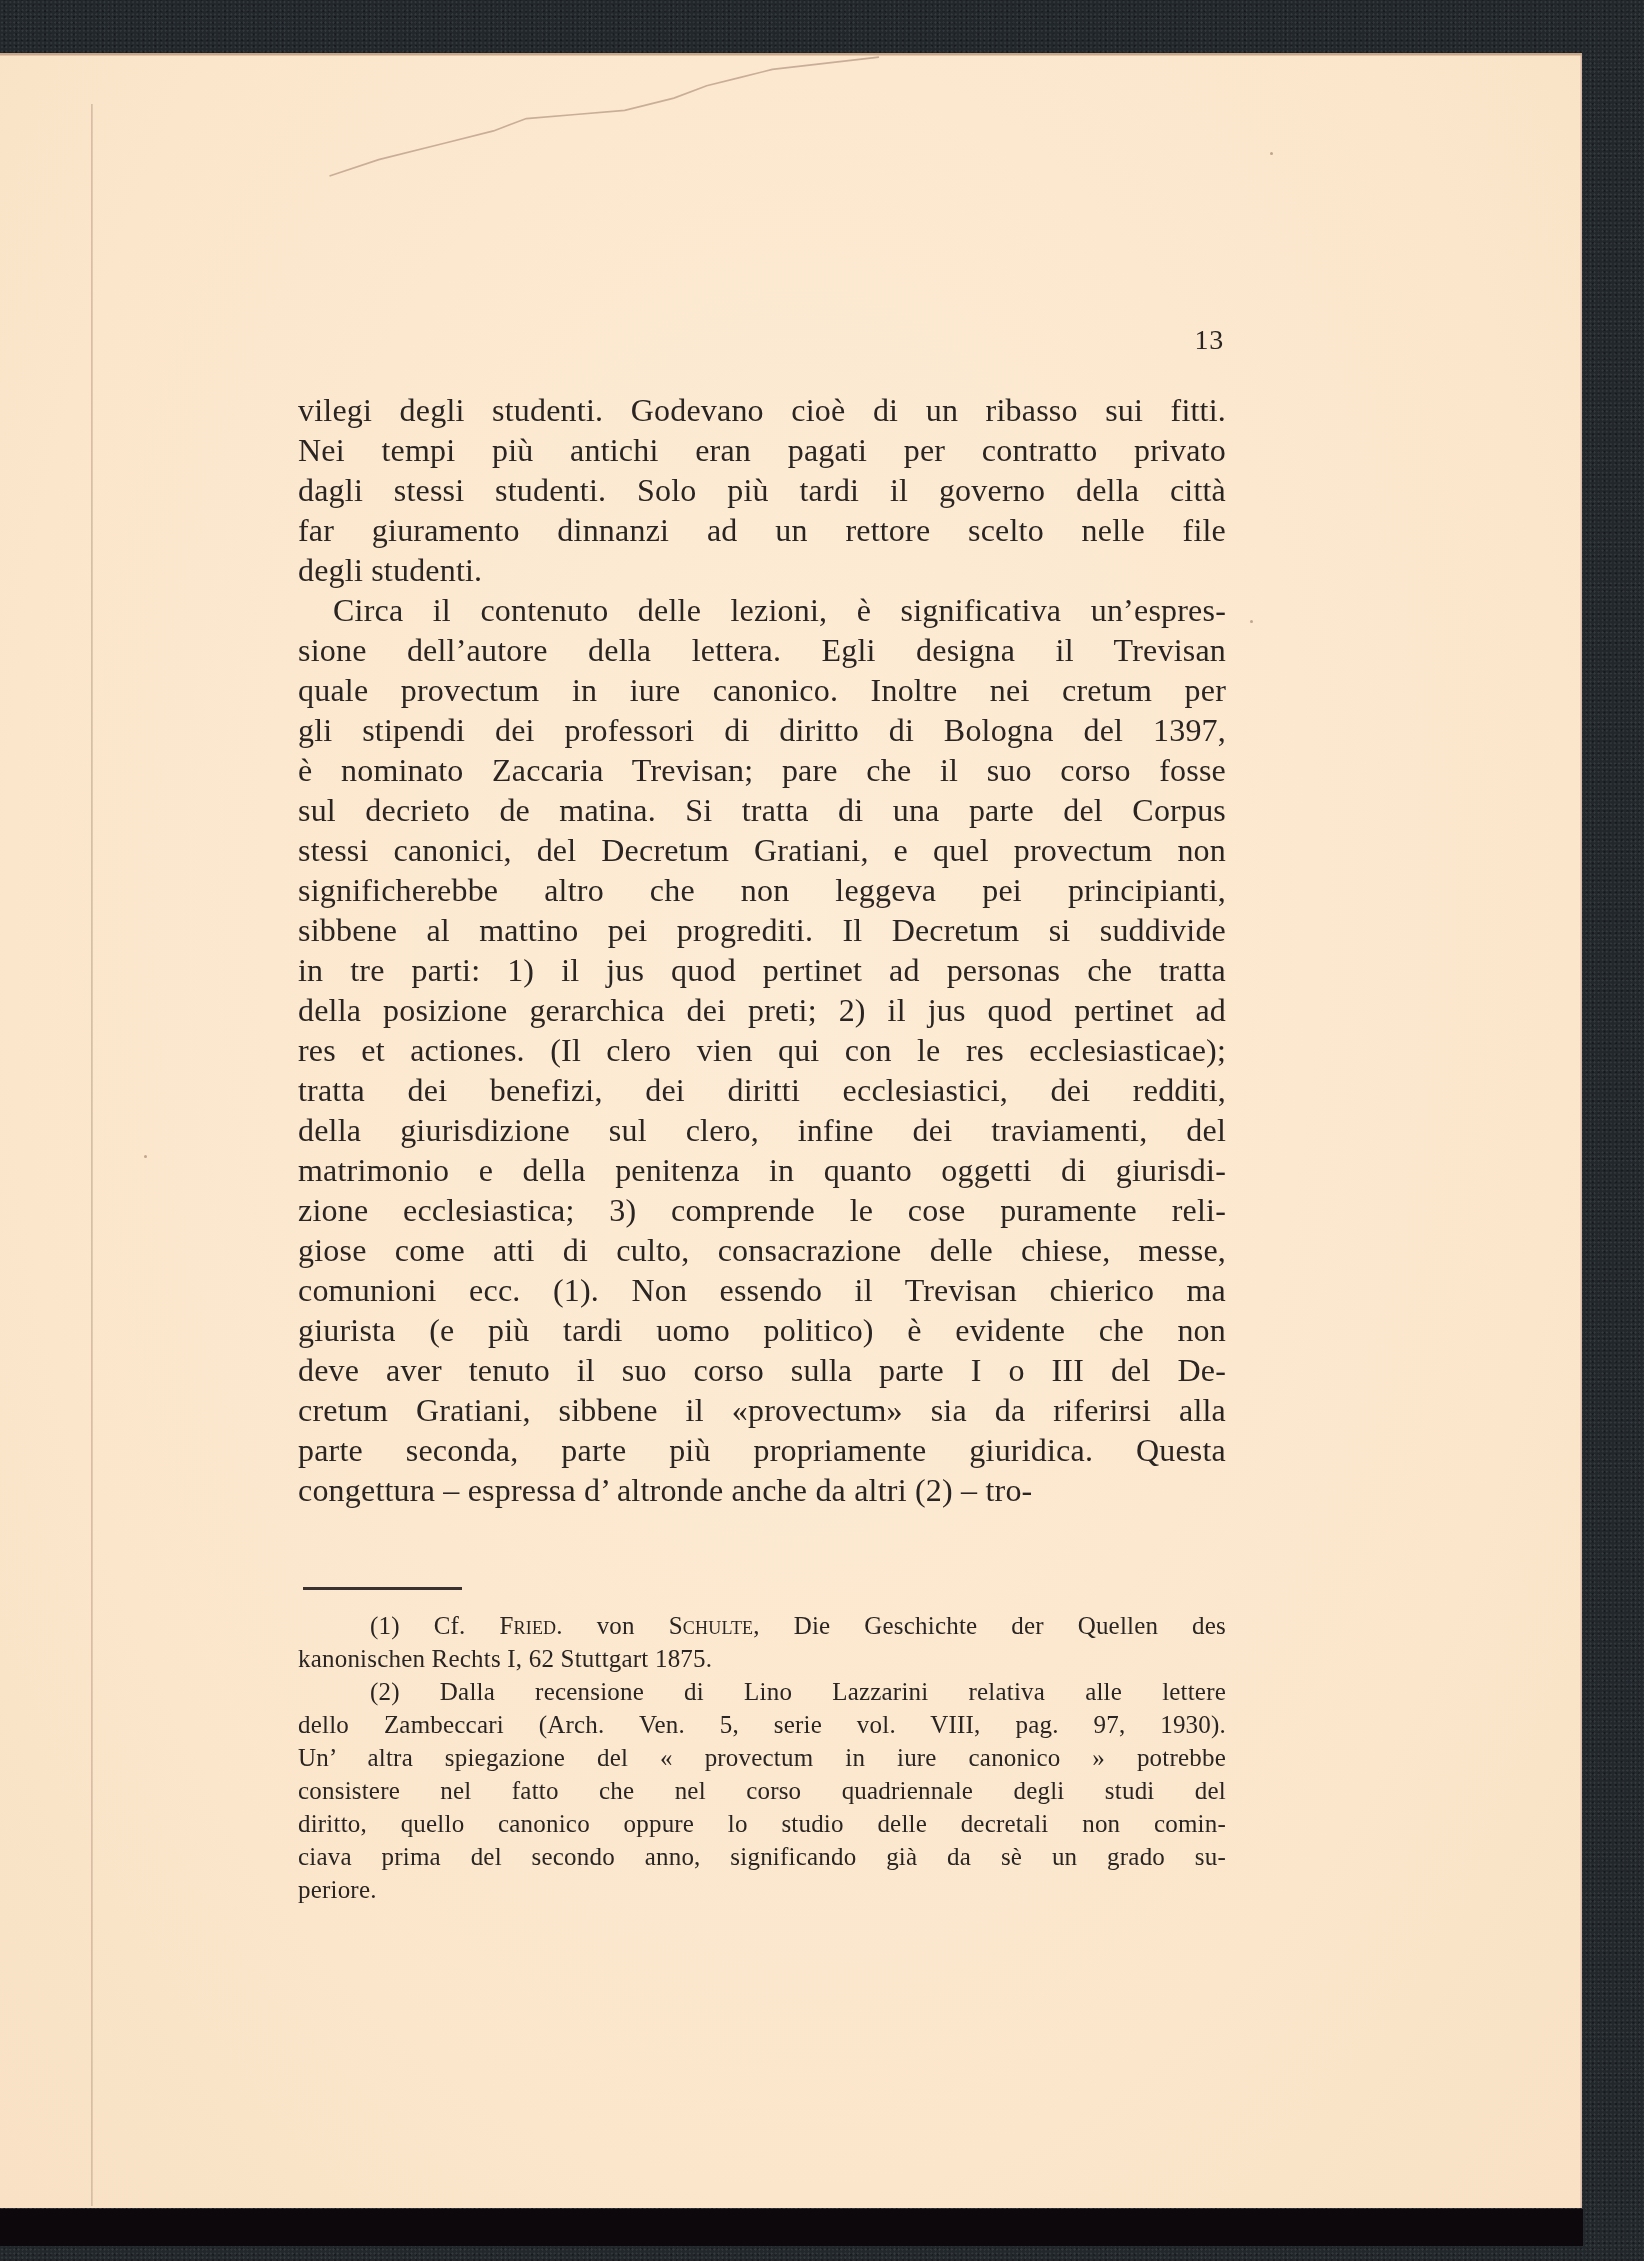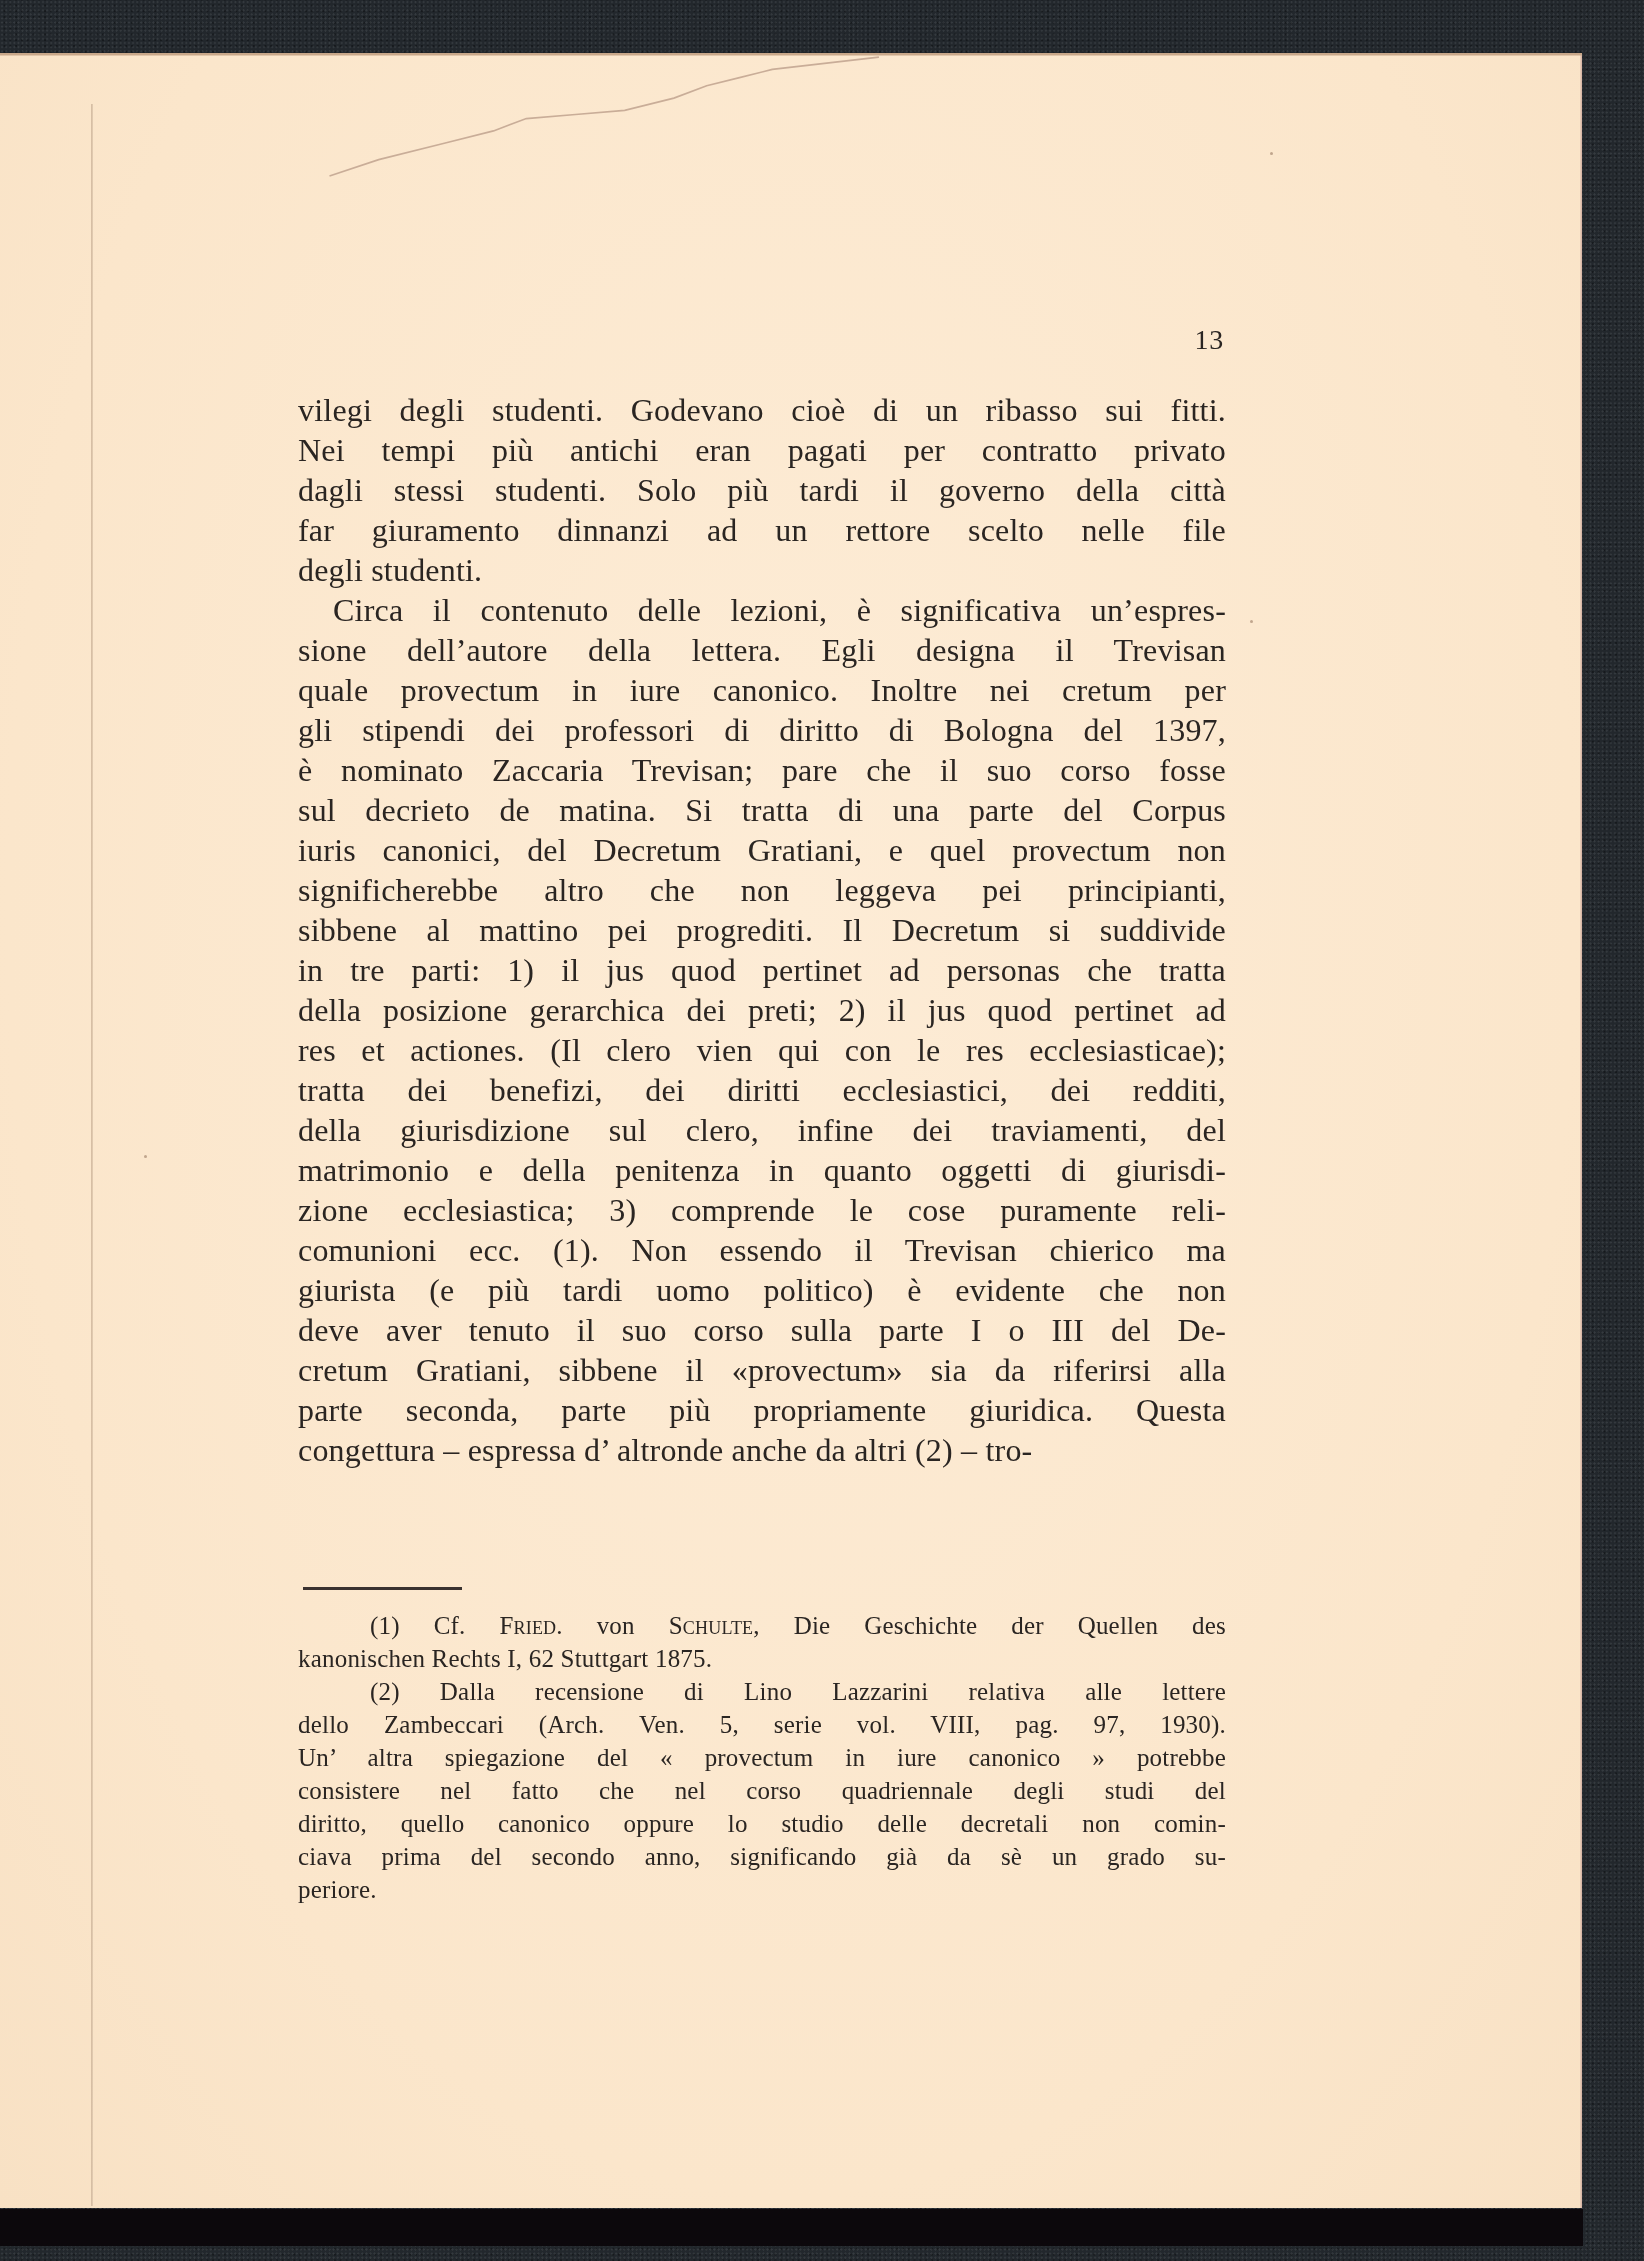--- a/index.html
+++ b/index.html
@@ -79,30 +79,31 @@
       <span class="line"><span>Nei tempi più antichi eran pagati per contratto privato</span></span>
       <span class="line"><span>dagli stessi studenti. Solo più tardi il governo della città</span></span>
       <span class="line"><span>far giuramento dinnanzi ad un rettore scelto nelle file</span></span>
       <span class="line last"><span>degli studenti.</span></span>
       <span class="line indent"><span>Circa il contenuto delle lezioni, è significativa un’espres-</span></span>
       <span class="line"><span>sione dell’autore della lettera. Egli designa il Trevisan</span></span>
       <span class="line"><span>quale </span><span class="it">provectum in iure canonico</span><span>. Inoltre nei cretum per</span></span>
       <span class="line"><span>gli stipendi dei professori di diritto di Bologna del 1397,</span></span>
       <span class="line"><span>è nominato Zaccaria Trevisan; pare che il suo corso fosse</span></span>
       <span class="line"><span>sul </span><span class="it">decrieto de matina</span><span>. Si tratta di una parte del </span><span class="it">Corpus</span></span>
-      <span class="line"><span class="it">iuris canonici</span><span>, del </span><span class="it">Decretum Gratiani</span><span>, e quel </span><span class="it">provectum</span><span> non</span></span>
+      <span class="line"><span class="it">stessi canonici</span><span>, del </span><span class="it">Decretum Gratiani</span><span>, e quel </span><span class="it">provectum</span><span> non</span></span>
       <span class="line"><span>significherebbe altro che non leggeva pei principianti,</span></span>
       <span class="line"><span>sibbene al mattino pei progrediti. Il </span><span class="it">Decretum</span><span> si suddivide</span></span>
       <span class="line"><span>in tre parti: 1) il </span><span class="it">jus quod pertinet ad personas</span><span> che tratta</span></span>
       <span class="line"><span>della posizione gerarchica dei preti; 2) il </span><span class="it">jus quod pertinet ad</span></span>
       <span class="line"><span class="it">res et actiones</span><span>. (Il clero vien qui con le </span><span class="it">res ecclesiasticae</span><span>);</span></span>
       <span class="line"><span>tratta dei benefizi, dei diritti ecclesiastici, dei redditi,</span></span>
       <span class="line"><span>della giurisdizione sul clero, infine dei traviamenti, del</span></span>
       <span class="line"><span>matrimonio e della penitenza in quanto oggetti di giurisdi-</span></span>
       <span class="line"><span>zione ecclesiastica; 3) comprende le cose puramente reli-</span></span>
+      <span class="line"><span>giose come atti di culto, consacrazione delle chiese, messe,</span></span>
       <span class="line"><span>comunioni ecc. (1). Non essendo il Trevisan chierico ma</span></span>
       <span class="line"><span>giurista (e più tardi uomo politico) è evidente che non</span></span>
       <span class="line"><span>deve aver tenuto il suo corso sulla parte I o III del </span><span class="it">De-</span></span>
       <span class="line"><span class="it">cretum Gratiani</span><span>, sibbene il «</span><span class="it">provectum</span><span>» sia da riferirsi alla</span></span>
       <span class="line"><span>parte seconda, parte più propriamente giuridica. Questa</span></span>
       <span class="line last"><span>congettura – espressa d’ altronde anche da altri (2) – tro-</span></span>
     </div>
 
   <div class="footnote-rule"></div>
 

